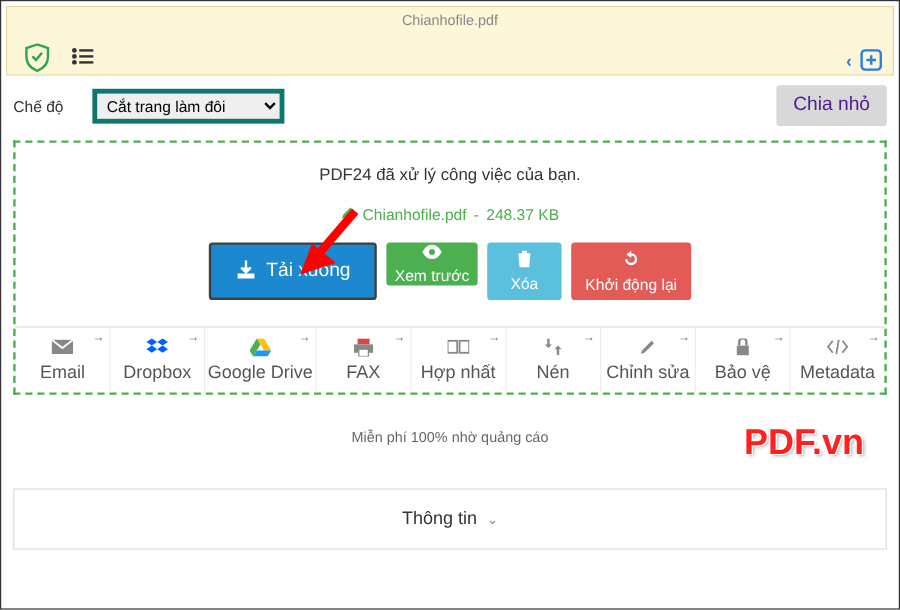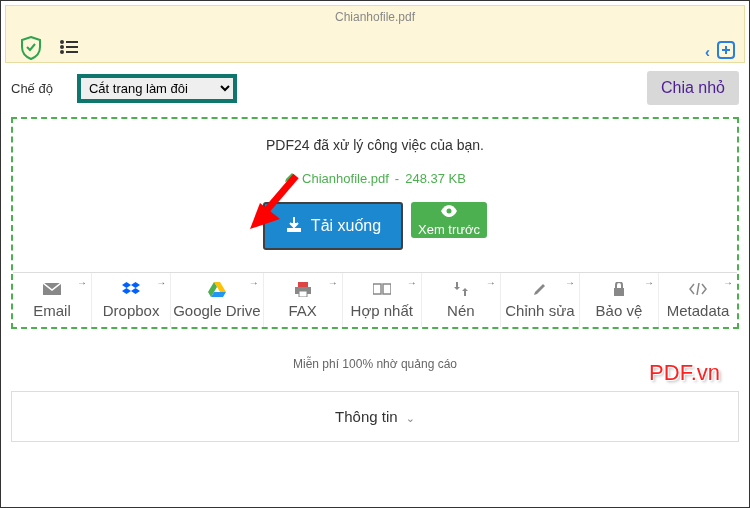--- a/index.html
+++ b/index.html
@@ -31,25 +31,25 @@
     .btn-restart { background: #e25b56; width: 100px; height: 48px; }
     .btn-icon { font-size: 15px; margin-bottom: 2px; }
     
     .action-row { display: flex; border-top: 1px solid #ddd; }
     .action-item { flex: 1; display: flex; flex-direction: column; align-items: center; justify-content: center; padding: 8px 2px; position: relative; border-right: 1px solid #eee; cursor: pointer; }
     .action-item:last-child { border-right: none; }
     .action-arrow { position: absolute; top: 3px; right: 4px; font-size: 10px; color: #666; }
     .action-label { font-size: 15px; color: #555; margin-top: 5px; white-space: nowrap; }
     .ai-icon { height: 16px; display: flex; align-items: center; }
     
-    .watermark { position: absolute; right: 30px; bottom: 122px; font-size: 22px; font-weight: normal; color: #ff2020; text-shadow: -1px -1px 0 #fff, 1px -1px 0 #fff, -1px 1px 0 #fff, 1px 1px 0 #fff, 2px 2px 3px rgba(0,0,0,0.3); pointer-events: none; z-index: 20; text-align: right; }
+    .watermark { position: absolute; right: 30px; bottom: 122px; font-size: 30px; font-weight: bold; color: #ff2020; text-shadow: -1px -1px 0 #fff, 1px -1px 0 #fff, -1px 1px 0 #fff, 1px 1px 0 #fff, 2px 2px 3px rgba(0,0,0,0.3); pointer-events: none; z-index: 20; text-align: right; }
     
     .ad-text { text-align: center; color: #666; font-size: 12px; margin-top: 28px; }
     
-    .info-bar { margin: 20px 10px 0 10px; border: 1px solid #ddd; padding: 16px; text-align: center; font-size: 15px; cursor: pointer; }
+    .info-bar { margin: 36px 10px 0 10px; border: 1px solid #ddd; padding: 16px; text-align: center; font-size: 15px; cursor: pointer; }
     .info-bar .chev { color: #888; font-size: 11px; margin-left: 4px; }
   </style>
 </head>
 <body>
 
 <div class="header-bar">
   <div class="header-title">Chianhofile.pdf</div>
   <span class="shield-icon">
     <svg width="22" height="24" viewBox="0 0 22 24">
         <path d="M11 1 L20 4 L20 11 C20 17 16 21 11 23 C6 21 2 17 2 11 L2 4 Z" fill="none" stroke="#2da44e" stroke-width="2"></path>
@@ -115,20 +115,36 @@
     </div>
     <div class="btn btn-preview">
       <span class="btn-icon">
         <svg width="18" height="12" viewBox="0 0 18 12">
             <path d="M1 6 C3 2 6 0 9 0 C12 0 15 2 17 6 C15 10 12 12 9 12 C6 12 3 10 1 6 Z" fill="#fff"></path>
             <circle cx="9" cy="6" r="2.5" fill="#4caf50"></circle>
           </svg>
       </span>
       <span>Xem trước</span>
     </div>
+    <div class="btn btn-delete">
+      <span class="btn-icon">
+        <svg width="14" height="15" viewBox="0 0 14 15">
+            <path d="M2 3 L12 3 L11 15 L3 15 Z M0 3 L14 3 M5 1 L9 1 L9 3 L5 3 Z" fill="#fff"></path>
+          </svg>
+      </span>
+      <span>Xóa</span>
+    </div>
+    <div class="btn btn-restart">
+      <span class="btn-icon">
+        <svg width="16" height="16" viewBox="0 0 16 16">
+            <path d="M3 8 A5 5 0 1 0 8 3 L8 1 L4 4 L8 7 L8 5 A3 3 0 1 1 5 8 Z" fill="#fff"></path>
+          </svg>
+      </span>
+      <span>Khởi động lại</span>
+    </div>
   </div>
 
   <div class="action-row">
     <div class="action-item">
       <span class="action-arrow">→</span>
       <span class="ai-icon">
           <svg width="18" height="12" viewBox="0 0 18 12">
             <rect x="0" y="0" width="18" height="12" fill="#888"></rect>
             <path d="M0 0 L9 7 L18 0" fill="none" stroke="#fff" stroke-width="1.5"></path>
           </svg>

